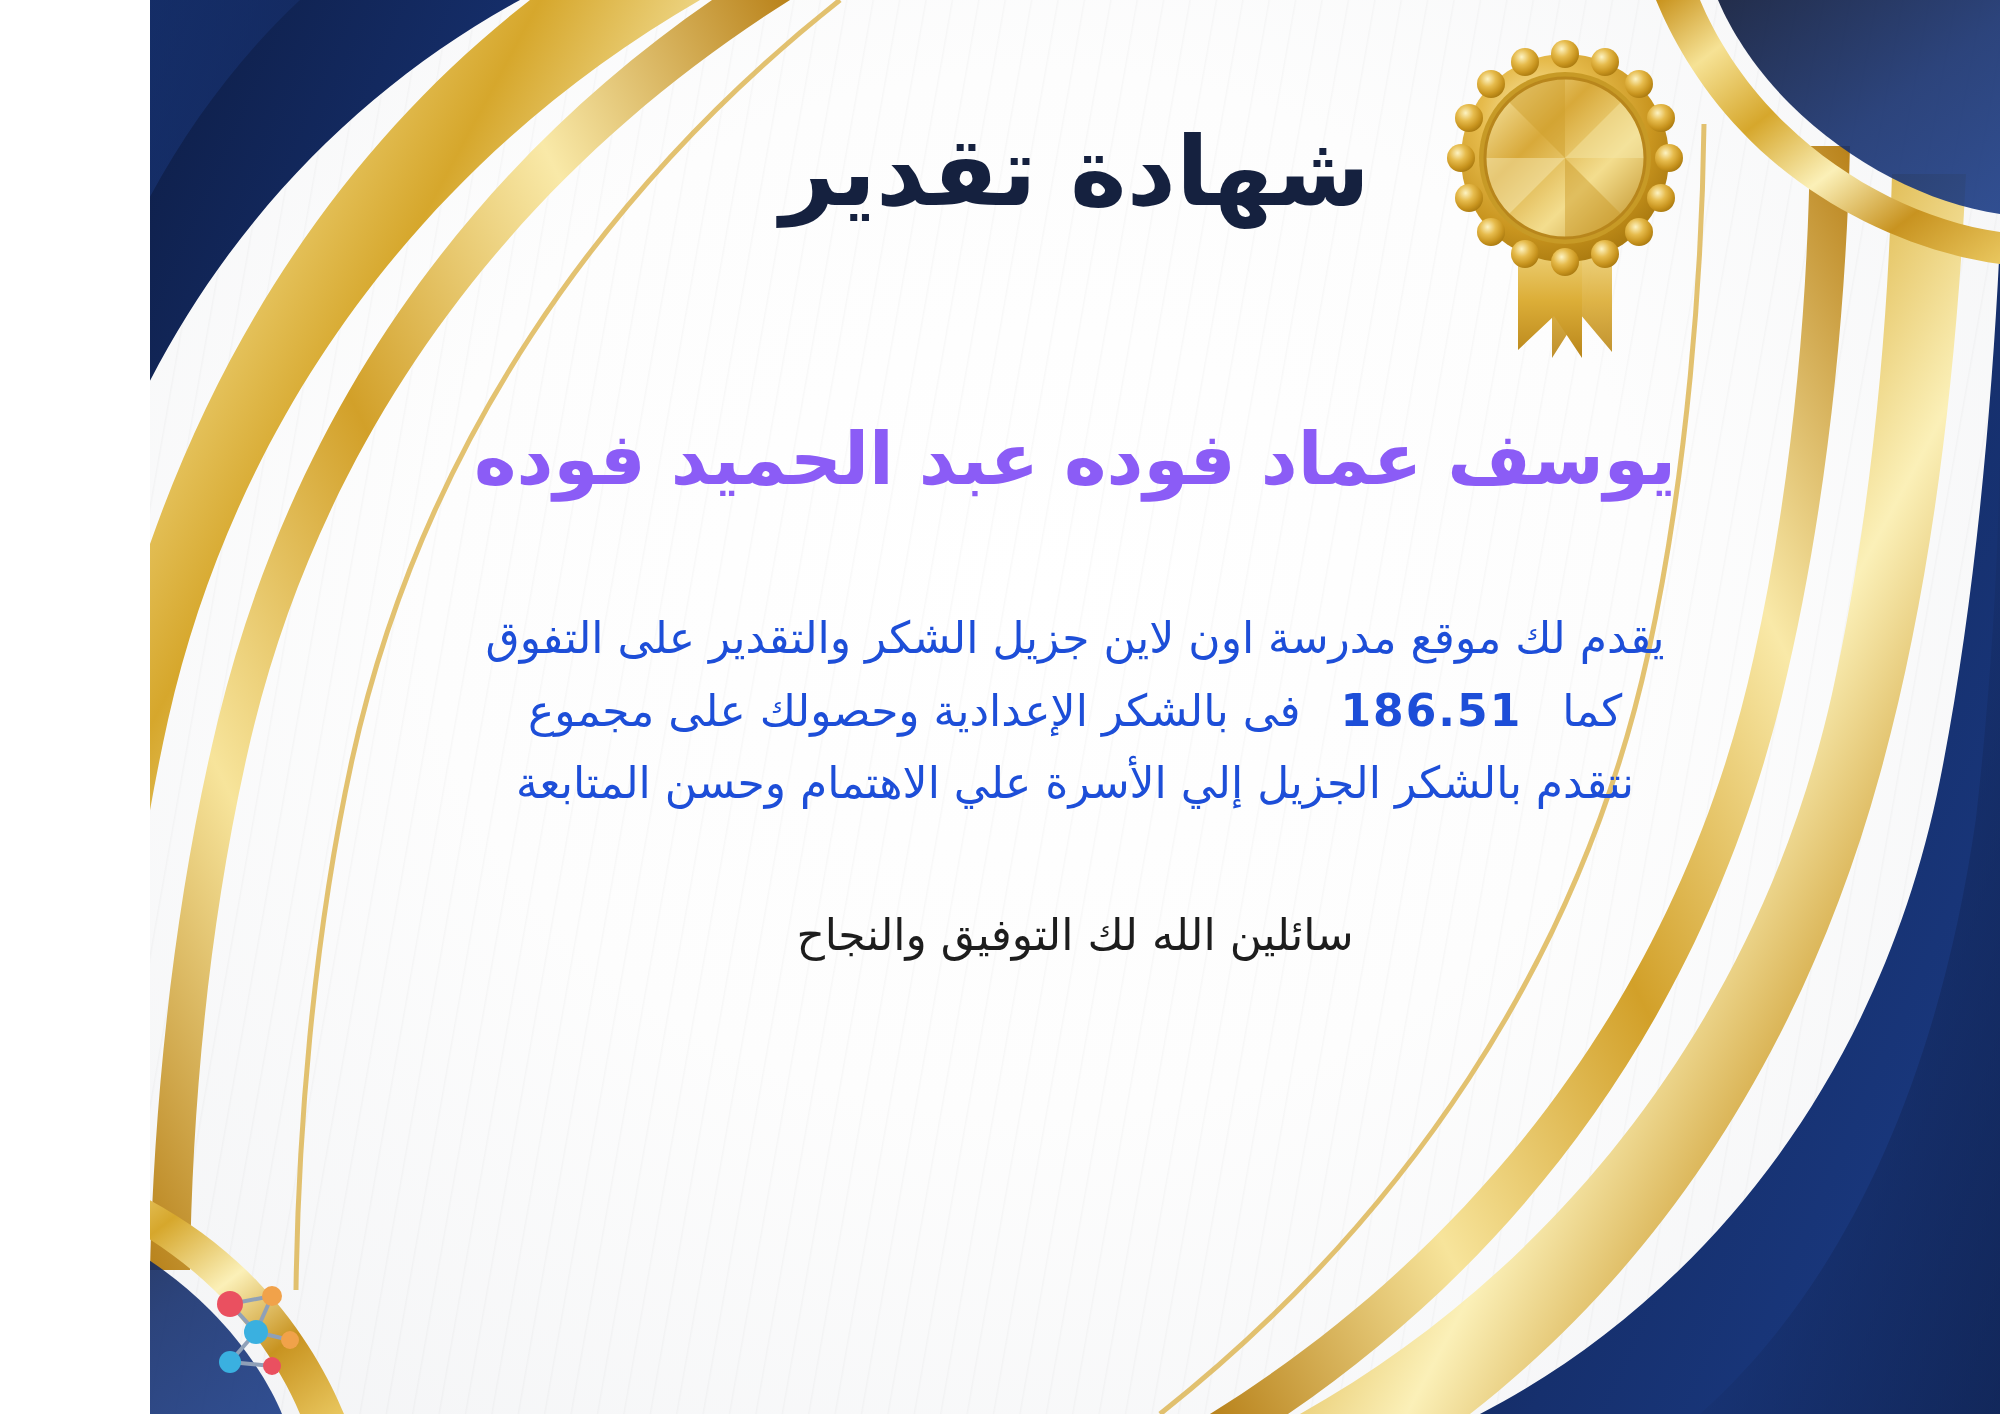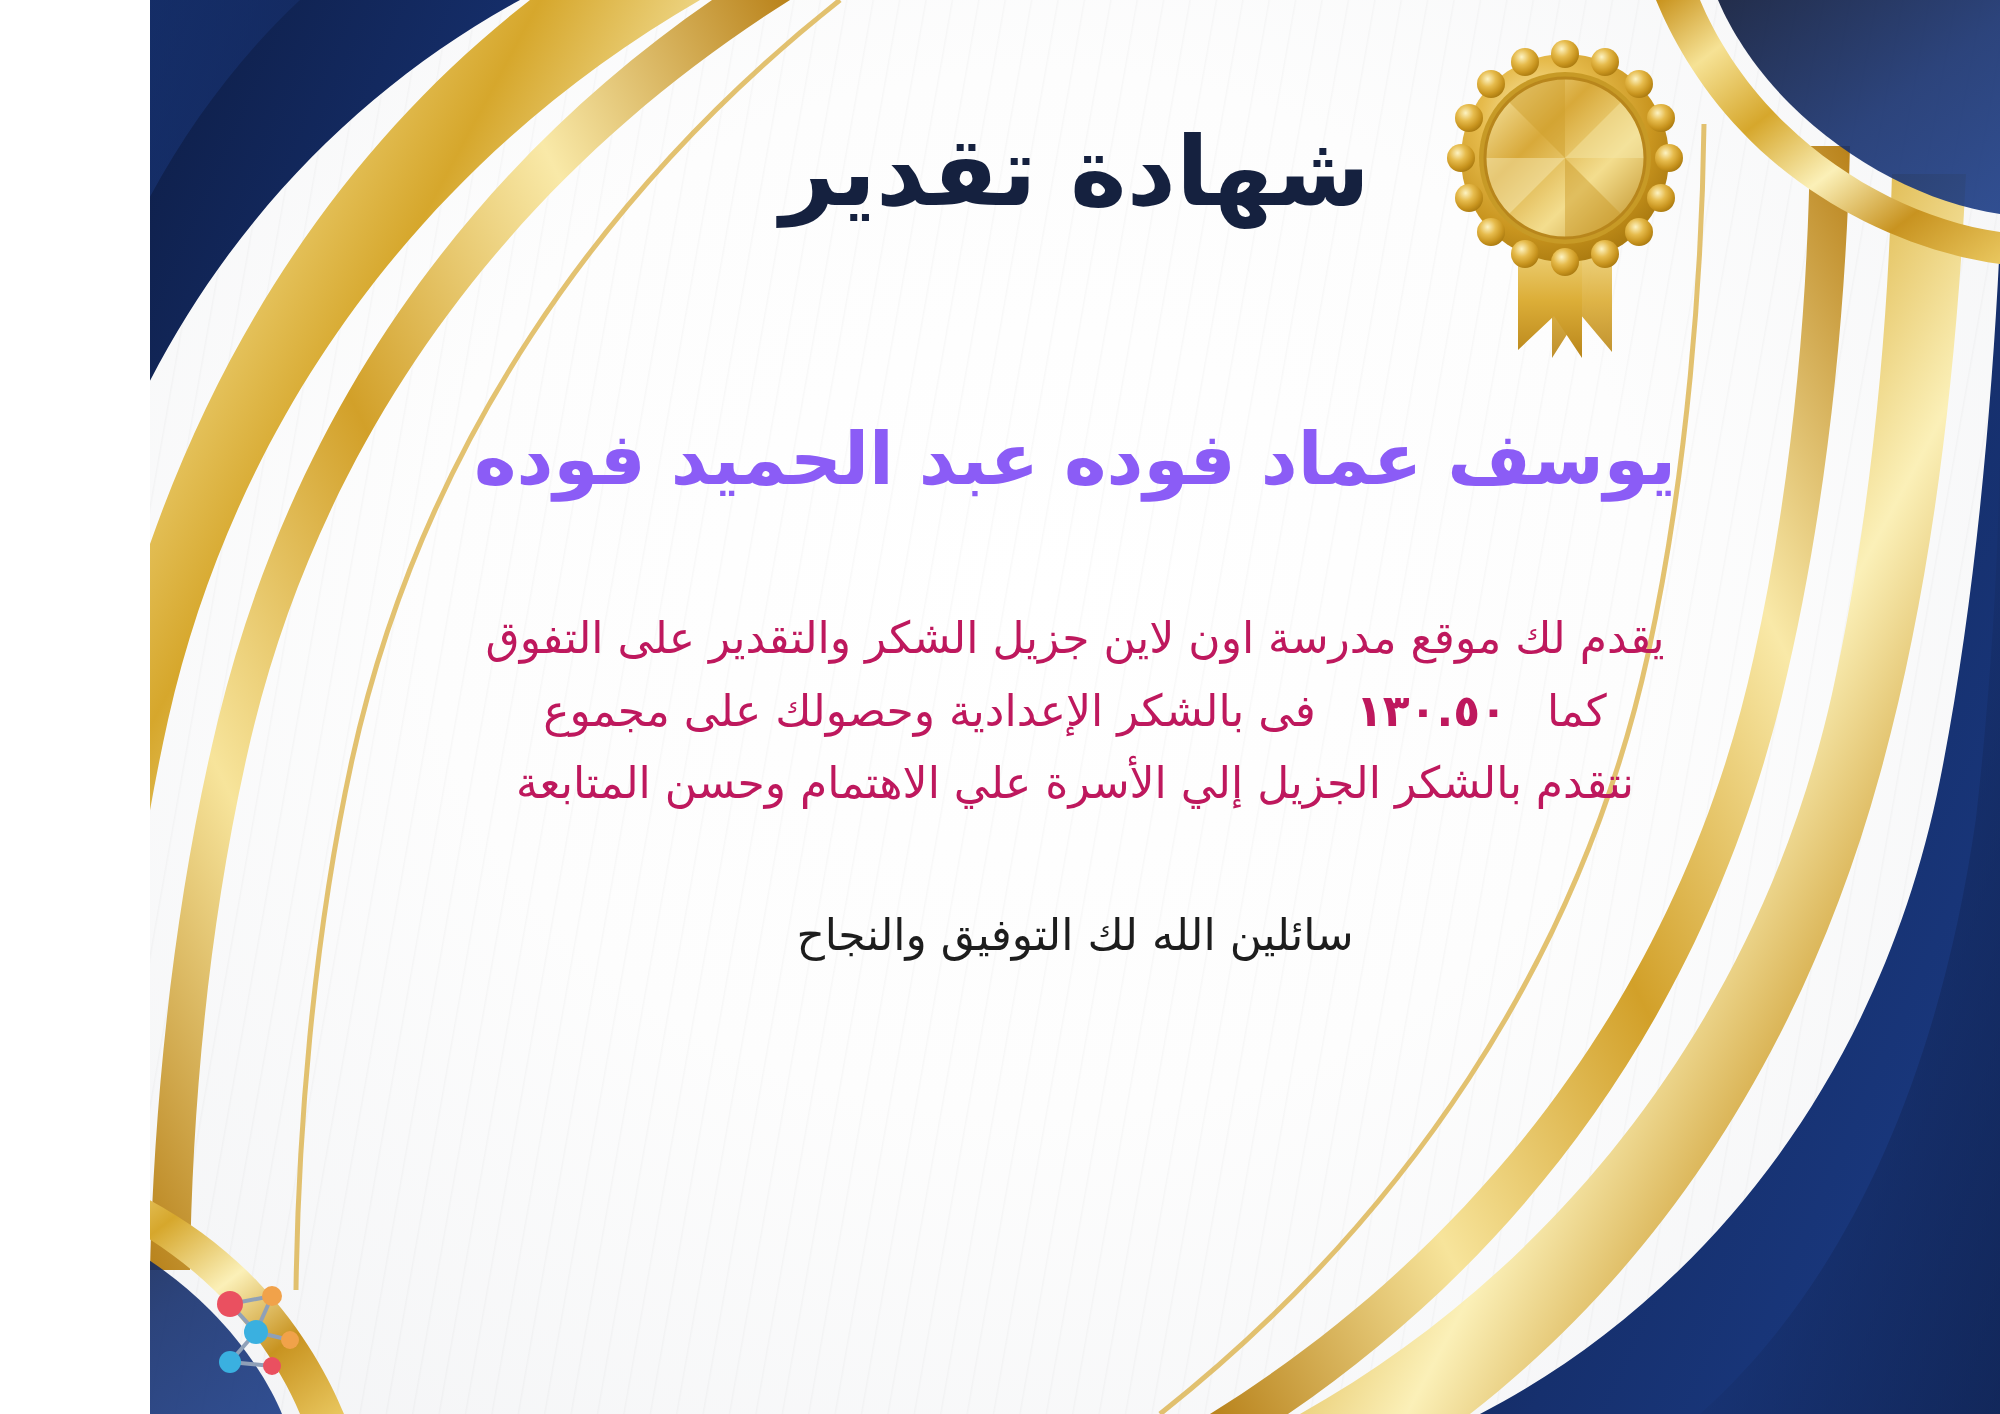--- a/index.html
+++ b/index.html
@@ -78,21 +78,21 @@
     font-size: 72px;
     font-weight: 700;
     color: #8b5cf6;
     line-height: 1.2;
   }
 
   .body-block {
     margin-top: 100px;
     width: 1560px;
     font-size: 44px;
-    color: #be185d;
+    color: #1d4ed8;
     line-height: 1.65;
     font-weight: 500;
   }
   .body-line {
     display: block;
   }
   .score {
     display: inline-block;
     padding: 0 26px;
     font-weight: 700;
@@ -268,21 +268,21 @@
   <div class="content">
 
     <div class="title">شهادة تقدير</div>
 
     <div class="recipient">يوسف عماد فوده عبد الحميد فوده</div>
 
     <div class="body-block">
       <span class="body-line">يقدم لك موقع مدرسة اون لاين جزيل الشكر  والتقدير على التفوق</span>
       <span class="body-line">
         <span>كما</span>
-        <span class="score">١٣٠.٥٠</span>
+        <span class="score">186.51</span>
         <span>فى بالشكر الإعدادية وحصولك على مجموع</span>
       </span>
       <span class="body-line">نتقدم  بالشكر الجزيل إلي الأسرة علي الاهتمام وحسن المتابعة</span>
     </div>
 
     <div class="closing">سائلين الله لك التوفيق  والنجاح</div>
   </div>
 
   <div class="brand">
     <div class="brand-text">

